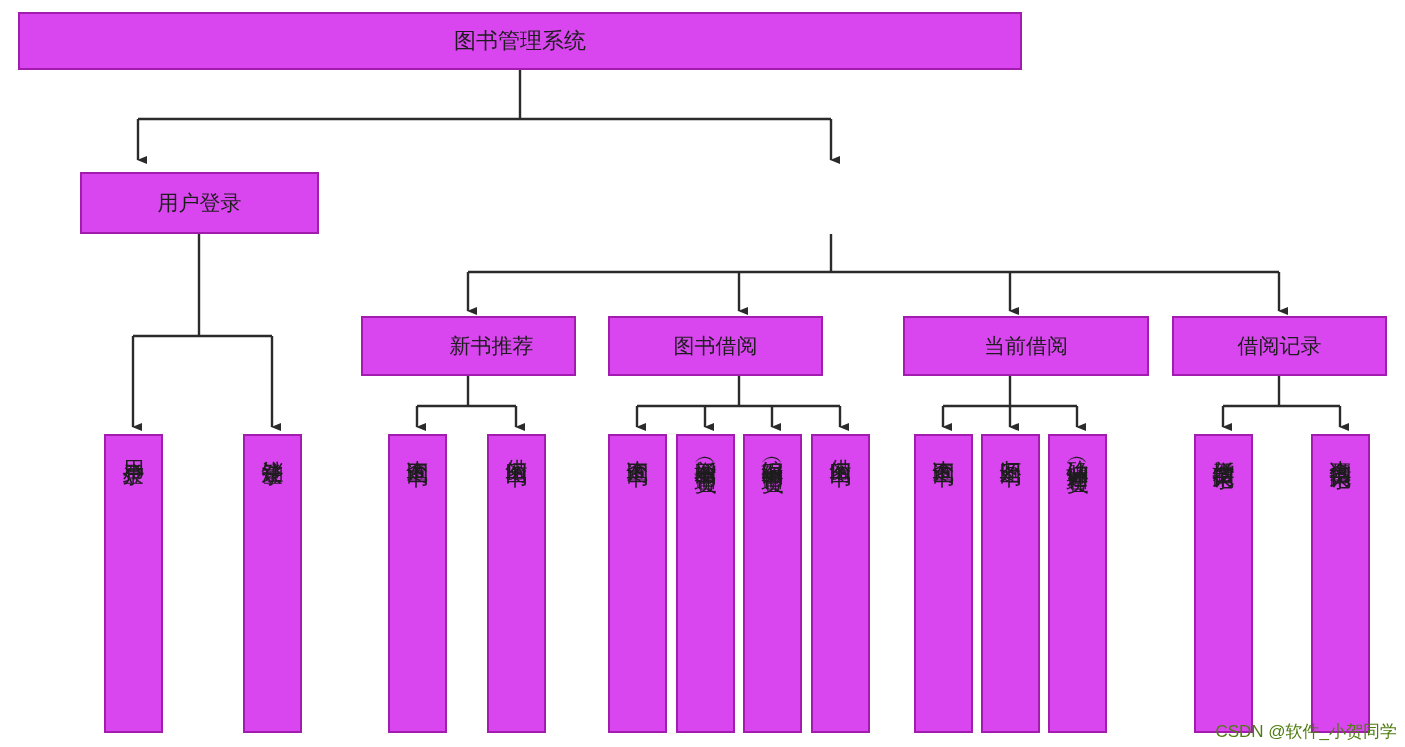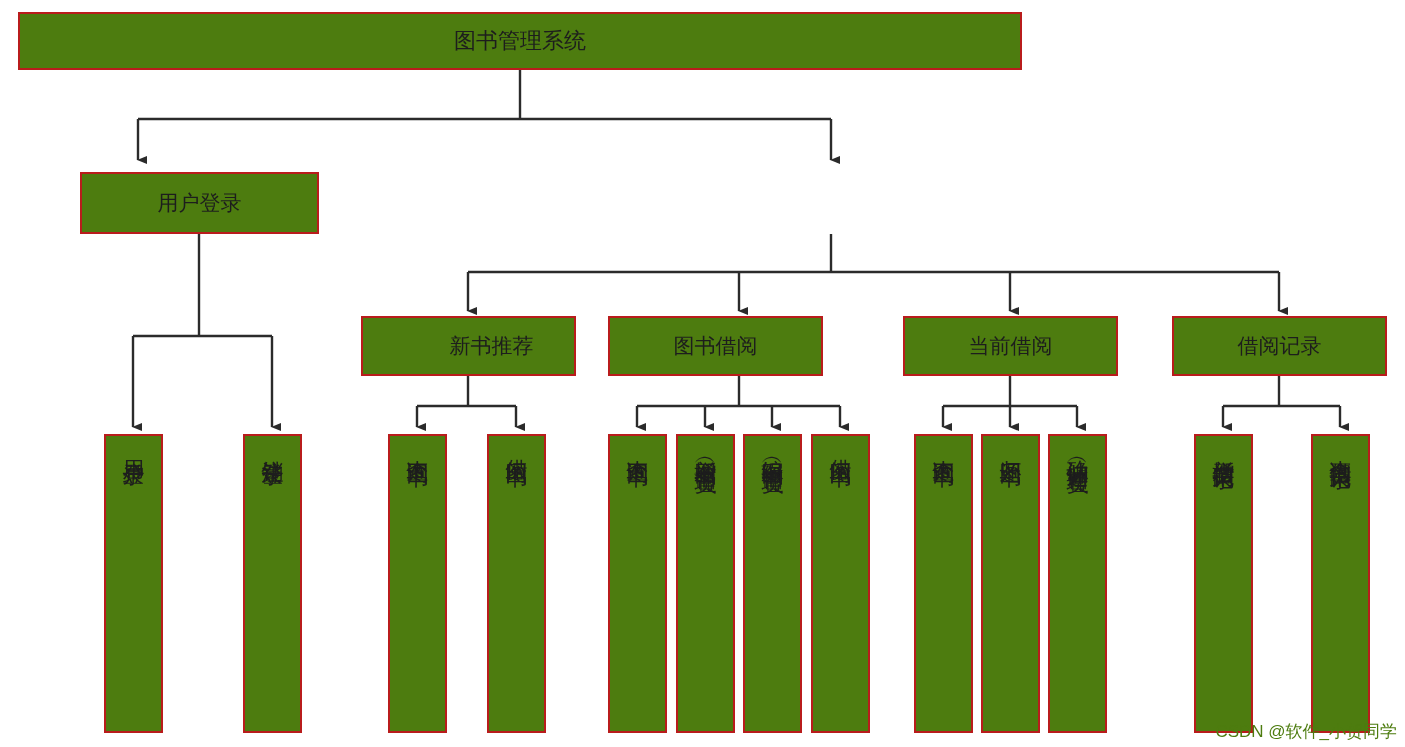--- a/index.html
+++ b/index.html
@@ -23,22 +23,22 @@
     position: absolute;
     left: 0;
     top: 0;
     width: 1405px;
     height: 747px;
     pointer-events: none;
   }
   .node {
     position: absolute;
     box-sizing: border-box;
-    background: #4d7c0f;
-    border: 2px solid #b91c1c;
+    background: #d946ef;
+    border: 2px solid #a21caf;
     display: flex;
     align-items: center;
     justify-content: center;
     overflow: hidden;
   }
   .node .label {
     color: #1d1d1d;
     line-height: 1.18;
     white-space: nowrap;
     letter-spacing: 0px;
@@ -136,21 +136,21 @@
 
 
   <div class="node horizontal" style="left:361px; top:316px; width:215px; height:60px;padding-left:46px;">
     <span class="label">新书推荐</span>
   </div>
 
   <div class="node horizontal" style="left:608px; top:316px; width:215px; height:60px;">
     <span class="label">图书借阅</span>
   </div>
 
-  <div class="node horizontal" style="left:903px; top:316px; width:215px; height:60px;">
+  <div class="node horizontal" style="left:903px; top:316px; width:246px; height:60px;">
     <span class="label">当前借阅</span>
   </div>
 
   <div class="node horizontal" style="left:1172px; top:316px; width:215px; height:60px;">
     <span class="label">借阅记录</span>
   </div>
 
   <div class="node vertical" style="left:104px; top:434px; width:59px; height:299px;">
     <span class="label">用户登录</span>
   </div>

